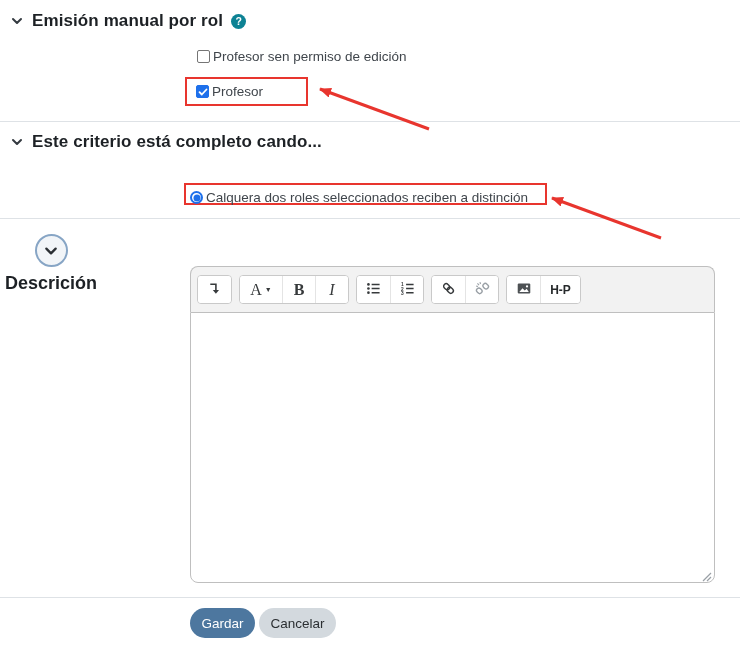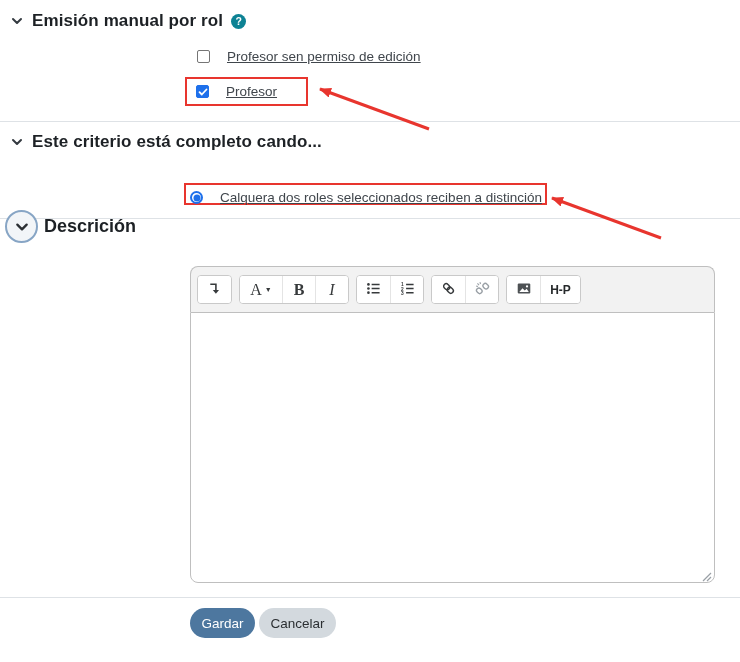--- a/index.html
+++ b/index.html
@@ -10,21 +10,21 @@
   
   .sec-header { position:absolute; display:flex; align-items:center; gap:8px; }
   .sec-title { font-size:17px; font-weight:bold; color:#1d2125; letter-spacing:.1px; }
   .chev { width:14px; height:14px; display:inline-flex; align-items:center; justify-content:center; }
   .help-badge { width:15px; height:15px; border-radius:50%; background:#0d8294; color:#fff;
     font-size:10.5px; font-weight:bold; display:inline-flex; align-items:center; justify-content:center; }
 
   .divider { position:absolute; left:0; width:740px; height:1px; background:#dee2e6; }
 
   
-  .opt-row { position:absolute; display:flex; align-items:center; gap:17px; font-size:13.5px; color:#40464c;text-decoration:underline; }
+  .opt-row { position:absolute; display:flex; align-items:center; gap:3px; font-size:13.5px; color:#40464c; }
 
   .cbx { width:13px; height:13px; border:1px solid #757575; border-radius:2px; background:#fff; flex:0 0 auto; }
   .cbx.checked { background:#1e70eb; border-color:#1e70eb; display:flex; align-items:center; justify-content:center; }
 
   .radio { width:13px; height:13px; border:1px solid #6d7378; border-radius:50%; background:#fff; flex:0 0 auto; position:relative; }
   .radio.selected { border:2px solid #1e70eb; }
   .radio.selected::after { content:""; position:absolute; left:50%; top:50%; transform:translate(-50%,-50%);
     width:7px; height:7px; border-radius:50%; background:#1e70eb; }
 
   .red-box { position:absolute; border:2px solid #e8352e; background:transparent; }
@@ -100,21 +100,21 @@
 
 
   <div class="red-box" style="left:184px; top:183px; width:363px; height:22px;"></div>
   <div class="opt-row" style="left:190px; top:181px;margin-top:9px;">
     <span class="radio selected"></span>
     <span>Calquera dos roles seleccionados reciben a distinción</span>
   </div>
 
   <div class="divider" style="top:218px;"></div>
 
-  <div class="sec-header" style="left:5px; top:210px; gap:6px;">
+  <div class="sec-header" style="left:5px; top:234px; gap:6px;flex-direction:column;">
     <span class="circle-toggle">
       <svg width="14" height="14" viewBox="0 0 12 12">
           <path d="M2 4l4 4 4-4" fill="none" stroke="#2b2f33" stroke-width="2" stroke-linecap="round" stroke-linejoin="round"></path>
         </svg>
     </span>
     <span class="desc-title">Descrición</span>
   </div>
 
   <div class="editor">
     <div class="atto-toolbar">

